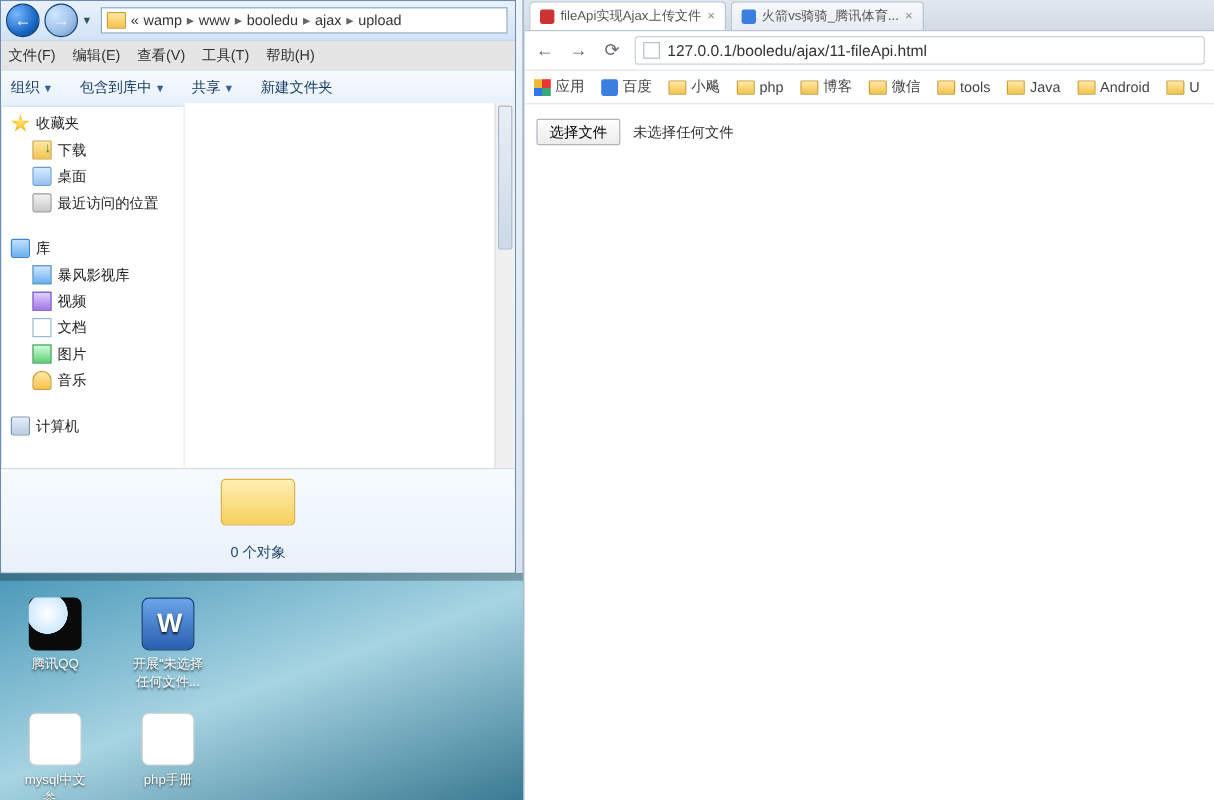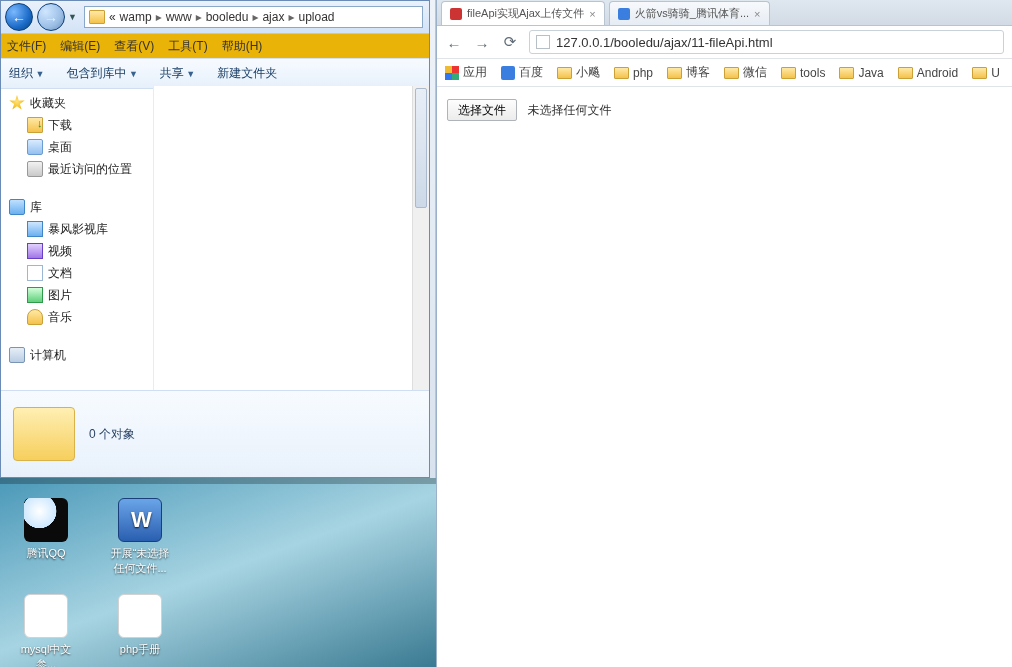--- a/index.html
+++ b/index.html
@@ -8,21 +8,21 @@
 
 .explorer { position:absolute; left:0; top:0; width:430px; height:478px; background:#fff; border:1px solid #6a8bb5; box-shadow:0 2px 6px rgba(0,0,0,.3);}
 .exp-top { height:33px; background:linear-gradient(#eaf1fb,#d2e3f7); border-bottom:1px solid #b7c8e0; display:flex; align-items:center; }
 .nav-circle { width:28px; height:28px; border-radius:50%; background:radial-gradient(circle at 30% 30%,#7bb8ff,#1b6cc9 60%,#0b3f7a); border:1px solid #0b3f7a; margin-left:4px; display:flex; align-items:center; justify-content:center; color:#fff; font-size:14px;}
 .nav-circle.fwd { background:radial-gradient(circle at 30% 30%,#cfe6ff,#9cbfe6 60%,#6a8bb5); color:#eef;}
 .tiny-dd { font-size:9px; color:#355; margin:0 3px;}
 .addr { flex:1; height:22px; margin:0 6px 0 4px; background:#fff; border:1px solid #8aa8c8; display:flex; align-items:center; font-size:12px; padding:0 4px; gap:4px; overflow:hidden;}
 .addr .fold-ic { width:16px; height:14px; background:linear-gradient(#ffe9a6,#f4c24a); border:1px solid #caa037; border-radius:1px;}
 .addr .crumb { color:#333; white-space:nowrap;}
 .addr .sep { color:#666;}
-.menubar { height:22px; background:#eab308; border-bottom:1px solid #d6e1ef; display:flex; align-items:center; font-size:12px; color:#333; padding:12px 6px;}
+.menubar { height:22px; background:#e5e5e5; border-bottom:1px solid #d6e1ef; display:flex; align-items:center; font-size:12px; color:#333; padding:12px 6px;}
 .menubar span { margin-right:14px; }
 .toolbar { height:30px; background:linear-gradient(#f7fbff,#e6f0fb); border-bottom:1px solid #cfdff1; display:flex; align-items:center; font-size:12px; color:#1a3e66; padding:0 8px;}
 .toolbar .tb { margin-right:22px; }
 .toolbar .dd::after{content:" ▼"; font-size:9px; color:#37618f;}
 .exp-body { position:absolute; top:85px; bottom:87px; left:0; right:0; display:flex;}
 .tree { width:153px; border-right:1px solid #e5ecf5; overflow:hidden; font-size:12px; color:#222;}
 .tree ul { list-style:none; padding:6px 0 0 8px;}
 .tree li { display:flex; align-items:center; height:22px; gap:5px;}
 .ic { width:16px; height:16px; display:inline-block; }
 .ic.star{ background:radial-gradient(circle at 50% 40%,#ffe27a,#f2b200 70%); clip-path:polygon(50% 0,61% 35%,98% 35%,68% 57%,79% 91%,50% 70%,21% 91%,32% 57%,2% 35%,39% 35%);}
@@ -35,21 +35,21 @@
 .ic.vid{ background:linear-gradient(#e2d1ff,#a176e6); border:1px solid #6a3fc8;}
 .ic.pic{ background:linear-gradient(#d1ffd9,#5fcf7a); border:1px solid #2e9a4c;}
 .ic.doc{ background:#fff; border:1px solid #9bb7d4;}
 .ic.mus{ background:linear-gradient(#ffe9a6,#f4c24a); border:1px solid #caa037; border-radius:8px 8px 2px 2px;}
 .ic.pc{ background:linear-gradient(#e6eef7,#b9cde4); border:1px solid #7a94b4; border-radius:2px;}
 .tree .group { margin-top:10px;}
 .tree .child { padding-left:18px;}
 .content { flex:1; position:relative; background:#fff;}
 .scroll { position:absolute; right:0; top:0; bottom:0; width:17px; background:#f0f0f0; border-left:1px solid #dedede;}
 .scroll .thumb{ position:absolute; top:2px; left:2px; right:2px; height:120px; background:linear-gradient(#e8eef6,#cdd9e8); border:1px solid #aab9cc; border-radius:2px;}
-.details { position:absolute; left:0; right:0; bottom:0; height:87px; background:linear-gradient(#f7fbff,#e8f1fb); border-top:1px solid #cfdff1; display:flex; align-items:center; padding:8px 12px; gap:14px;}
+.details { position:absolute; left:0; right:0; bottom:0; height:87px; background:linear-gradient(#f7fbff,#e8f1fb); border-top:1px solid #cfdff1; display:flex; align-items:center; padding:8px 12px; gap:14px;flex-direction:column;}
 .big-fold { width:62px; height:54px; background:linear-gradient(#ffefb3,#f6cf5d); border:1px solid #d9b24a; border-radius:4px;}
 .details .txt { font-size:12px; color:#2a4466;}
 
 
 .desktop { position:absolute; left:0; top:478px; right:576px; bottom:0; background:linear-gradient(160deg,#4a98b8 0%, #a7d4e2 50%, #3a7a92 100%);}
 .desktop .shadowbar{ height:6px; background:rgba(0,0,0,.25);}
 .dicons { display:flex; gap:30px; padding:14px 14px 0 14px;}
 .dicon { width:64px; text-align:center; font-size:11px; color:#fff; text-shadow:0 1px 2px rgba(0,0,0,.8);}
 .dicon .gl { width:44px; height:44px; margin:0 auto 4px; border-radius:6px;}
 .gl.qq{ background:radial-gradient(circle at 35% 30%,#fff,#cde8ff 40%,#0a0a0a 41%);}

